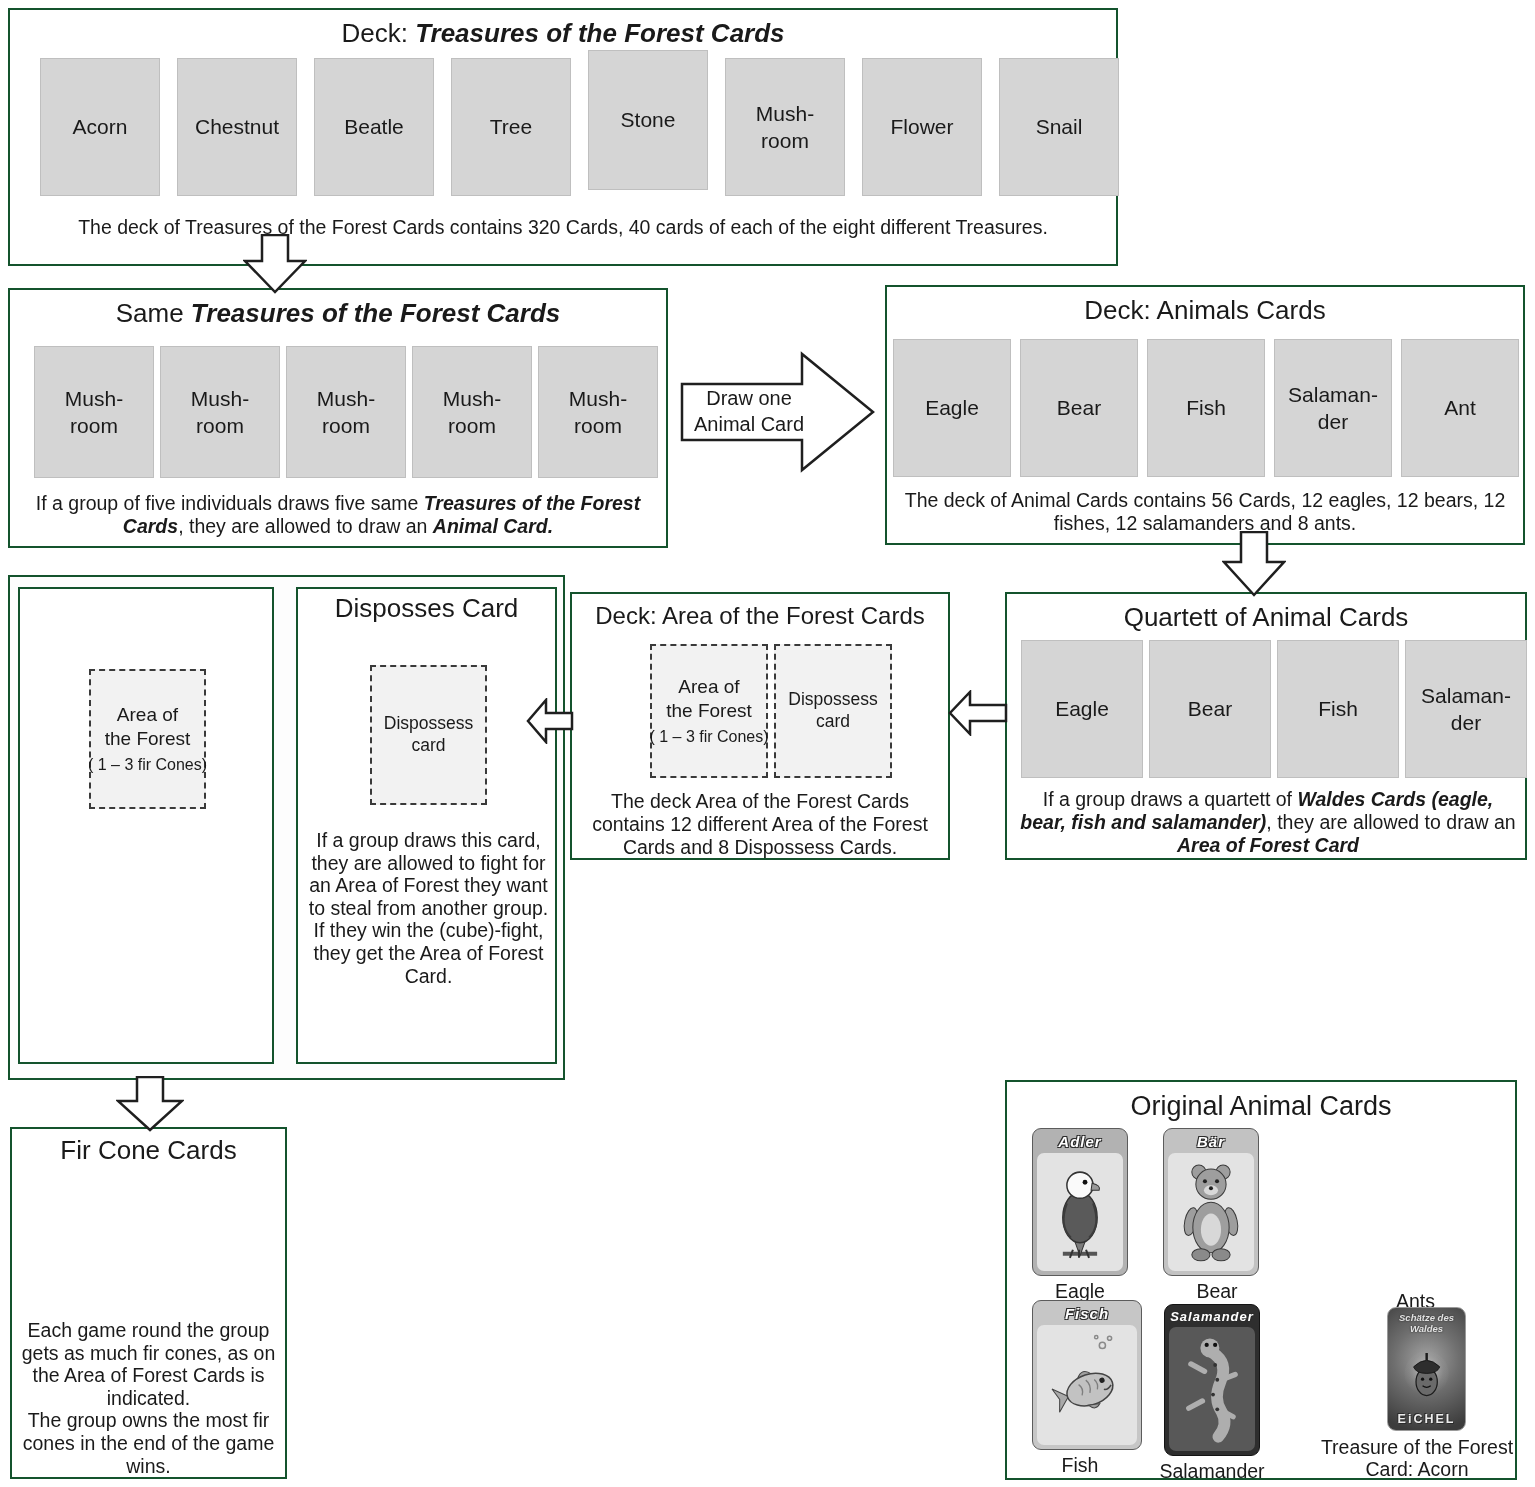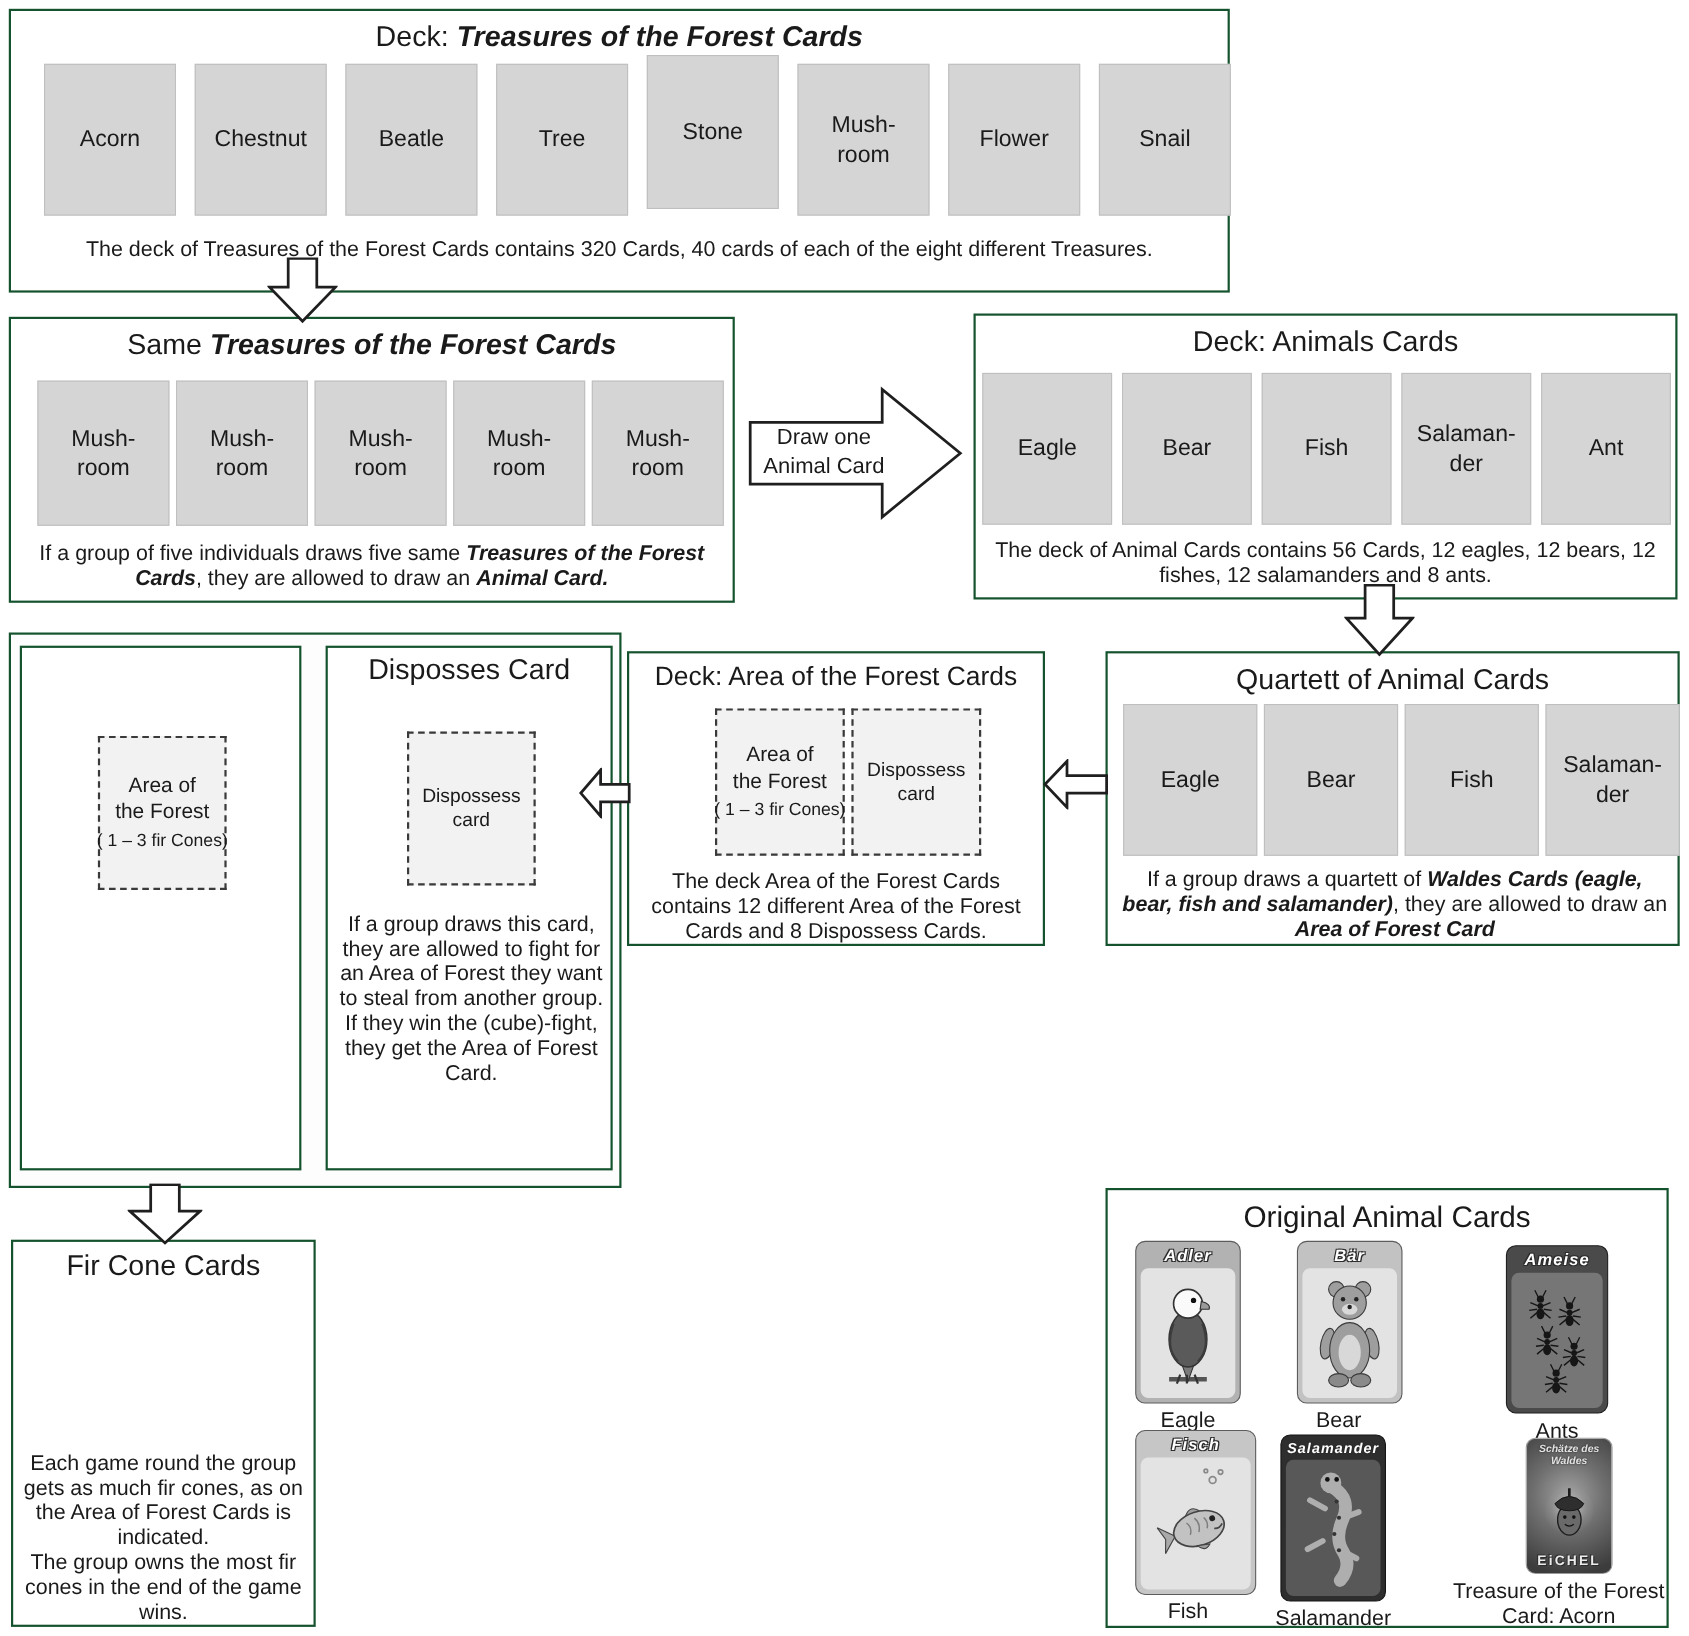--- a/index.html
+++ b/index.html
@@ -196,21 +196,21 @@
         <path d="M48 46 q8 22 -4 34" fill="none" stroke="#3c3c3c" stroke-width="2"></path>
         <circle cx="35" cy="28" r="13" fill="#fafafa" stroke="#333" stroke-width="1.5"></circle>
         <circle cx="40" cy="25" r="2.4" fill="#111"></circle>
         <path d="M47 26 q9 2 7 7 l-8 0 z" fill="#9a9a9a" stroke="#333"></path>
         <path d="M28 92 l-3 8 M34 92 l0 8 M41 92 l3 8" stroke="#333" stroke-width="2"></path>
       </svg>
     </div>
   </div>
   <div class="ocard-label" style="left:25px; top:198px; width:96px;">Eagle</div>
 
-  <div class="ocard light" style="left:172px; top:46px; width:96px; height:148px; background:#c2c2c2;">
+  <div class="ocard light" style="left:156px; top:46px; width:96px; height:148px; background:#c2c2c2;">
     <div class="t">Bär</div>
     <div class="art">
       <svg viewBox="0 0 70 110">
         <circle cx="23" cy="15" r="7" fill="#9e9e9e" stroke="#3a3a3a"></circle>
         <circle cx="47" cy="15" r="7" fill="#9e9e9e" stroke="#3a3a3a"></circle>
         <circle cx="35" cy="27" r="15" fill="#9e9e9e" stroke="#3a3a3a"></circle>
         <ellipse cx="35" cy="33" rx="7" ry="5" fill="#d8d8d8"></ellipse>
         <circle cx="35" cy="31" r="2" fill="#222"></circle>
         <circle cx="29" cy="24" r="2" fill="#222"></circle>
         <circle cx="41" cy="24" r="2" fill="#222"></circle>
@@ -218,41 +218,20 @@
         <ellipse cx="55" cy="64" rx="6" ry="14" fill="#9e9e9e" stroke="#3a3a3a" transform="rotate(-12 55 64)"></ellipse>
         <ellipse cx="35" cy="70" rx="18" ry="25" fill="#9e9e9e" stroke="#3a3a3a"></ellipse>
         <ellipse cx="35" cy="72" rx="10" ry="16" fill="#d8d8d8"></ellipse>
         <ellipse cx="25" cy="97" rx="9" ry="6" fill="#8a8a8a" stroke="#3a3a3a"></ellipse>
         <ellipse cx="45" cy="97" rx="9" ry="6" fill="#8a8a8a" stroke="#3a3a3a"></ellipse>
       </svg>
     </div>
   </div>
   <div class="ocard-label" style="left:162px; top:198px; width:96px;">Bear</div>
 
-  <div class="ocard dark" style="left:362px; top:50px; width:93px; height:153px;">
-    <div class="t">Ameise</div>
-    <div class="art">
-      <svg viewBox="0 0 70 110">
-        <defs>
-          <g id="ant">
-            <path d="M-2 -10 l-3 -6 M2 -10 l3 -6" stroke="#161616" stroke-width="1.2" fill="none"></path>
-            <path d="M-2 -2 l-7 -3 M2 -2 l7 -3 M-3 1 l-7 1 M3 1 l7 1 M-3 4 l-6 5 M3 4 l6 5" stroke="#161616" stroke-width="1.3" fill="none"></path>
-            <circle cx="0" cy="-8" r="3.2" fill="#161616"></circle>
-            <circle cx="0" cy="-2" r="2.6" fill="#161616"></circle>
-            <ellipse cx="0" cy="5" rx="3.6" ry="5" fill="#161616"></ellipse>
-          </g>
-        </defs>
-        <use href="#ant" transform="translate(20,26)"></use>
-        <use href="#ant" transform="translate(46,32)"></use>
-        <use href="#ant" transform="translate(26,58)"></use>
-        <use href="#ant" transform="translate(50,68)"></use>
-        <use href="#ant" transform="translate(34,92)"></use>
-      </svg>
-    </div>
-  </div>
   <div class="ocard-label" style="left:362px; top:208px; width:93px;">Ants</div>
 
   <div class="ocard light" style="left:25px; top:218px; width:110px; height:150px; background:#c6c6c6;">
     <div class="t">Fisch</div>
     <div class="art">
       <svg viewBox="0 0 70 110">
         <circle cx="50" cy="16" r="3" fill="none" stroke="#8a8a8a" stroke-width="1.5"></circle>
         <circle cx="57" cy="9" r="2" fill="none" stroke="#8a8a8a" stroke-width="1.5"></circle>
         <circle cx="44" cy="8" r="1.6" fill="none" stroke="#8a8a8a" stroke-width="1.5"></circle>
         <g transform="rotate(-18 35 60)">

